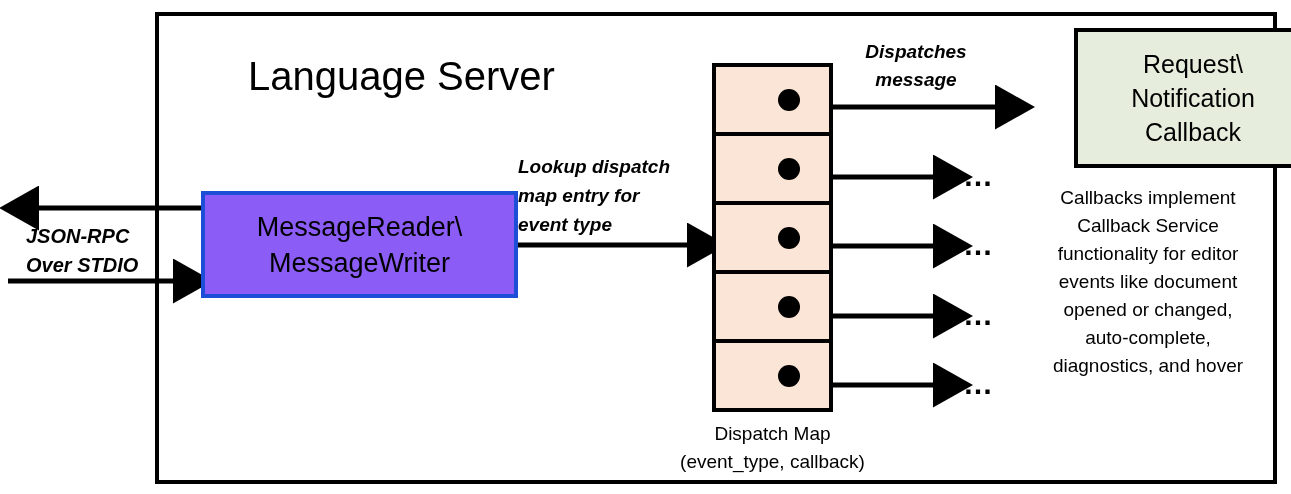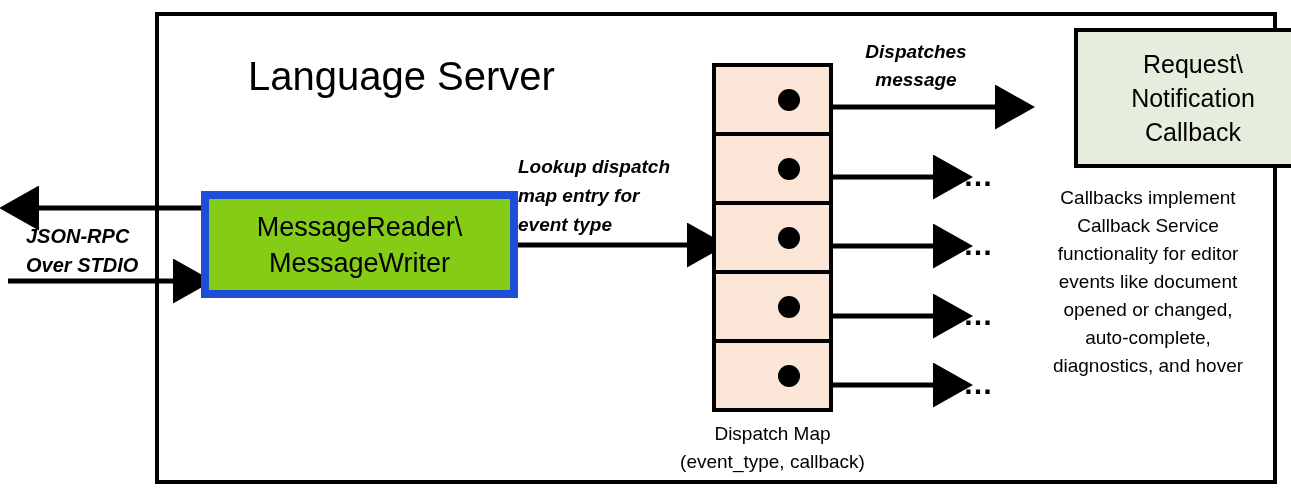--- a/index.html
+++ b/index.html
@@ -44,22 +44,22 @@
     white-space: nowrap;
     margin-left: 12px;
   }
 
   
   #message-reader-box {
     left: 201px;
     top: 191px;
     width: 317px;
     height: 107px;
-    background: #84cc16;
-    border: 8px solid #1d4ed8;
+    background: #8b5cf6;
+    border: 4px solid #1d4ed8;
     box-sizing: border-box;
     display: flex;
     flex-direction: column;
     align-items: center;
     justify-content: center;
   }
   #message-reader-box .ln {
     font-size: 27px;
     line-height: 36px;
     white-space: nowrap;

